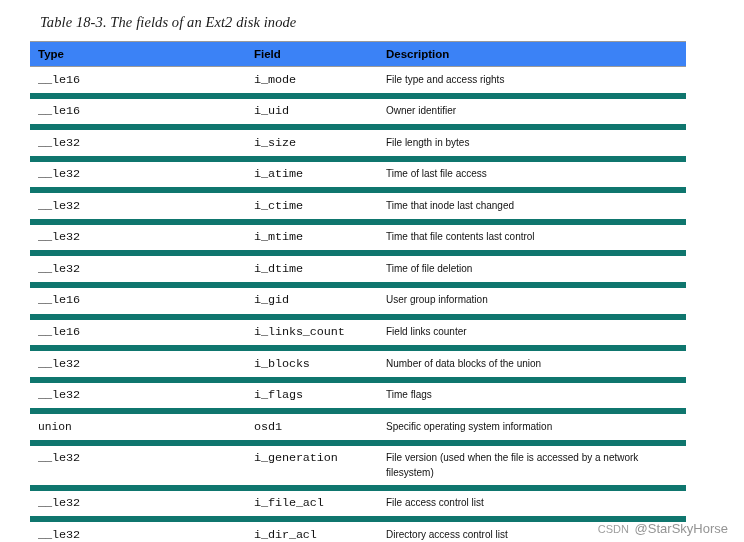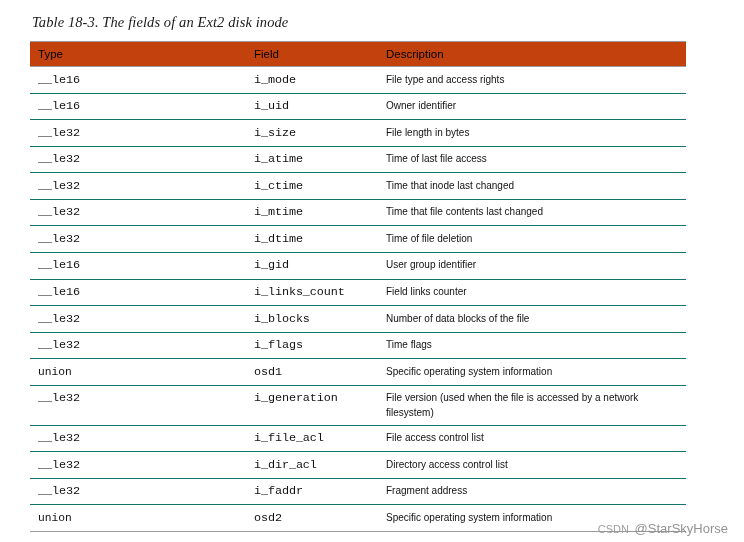--- a/index.html
+++ b/index.html
@@ -20,43 +20,43 @@
     width: 744px;
     height: 542px;
     box-sizing: border-box;
     padding: 10px 28px 0 30px;
   }
   .caption {
     font-family: "Liberation Serif", serif;
     font-style: italic;
     font-size: 14.5px;
     color: #1a1a1a;
-    margin: 4px 0 10px 2px;
+    margin: 4px 0 10px 10px;
     letter-spacing: 0.1px;
   }
   table.inode-table {
     border-collapse: collapse;
     width: 656px;
     table-layout: fixed;
   }
   table.inode-table thead th {
-    background: #c2410c;
+    background: #3b82f6;
     text-align: left;
     font-size: 11.5px;
-    font-weight: normal;
+    font-weight: bold;
     padding: 6px 8px 6px 8px;
     border-top: 1px solid #9a9a9a;
     border-bottom: 1px solid #9a9a9a;
     color: #000;
   }
   table.inode-table tbody td {
     font-size: 11.3px;
     padding: 4.5px 8px 4.5px 8px;
     vertical-align: top;
-    border-bottom: 1px solid #0f766e;
+    border-bottom: 6px solid #0f766e;
     color: #111;
     line-height: 1.32;
   }
   table.inode-table tbody tr:last-child td {
     border-bottom: 1px solid #9a9a9a;
   }
   col.c-type { width: 216px; }
   col.c-field { width: 132px; }
   col.c-desc { width: 308px; }
 
@@ -132,41 +132,41 @@
           <td><span class="desc">Time of last file access</span></td>
         </tr>
         <tr>
           <td><span class="mono">__le32</span></td>
           <td><span class="mono">i_ctime</span></td>
           <td><span class="desc">Time that inode last changed</span></td>
         </tr>
         <tr>
           <td><span class="mono">__le32</span></td>
           <td><span class="mono">i_mtime</span></td>
-          <td><span class="desc">Time that file contents last changed</span></td>
+          <td><span class="desc">Time that file contents last control</span></td>
         </tr>
         <tr>
           <td><span class="mono">__le32</span></td>
           <td><span class="mono">i_dtime</span></td>
           <td><span class="desc">Time of file deletion</span></td>
         </tr>
         <tr>
           <td><span class="mono">__le16</span></td>
           <td><span class="mono">i_gid</span></td>
-          <td><span class="desc">User group identifier</span></td>
+          <td><span class="desc">User group information</span></td>
         </tr>
         <tr>
           <td><span class="mono">__le16</span></td>
           <td><span class="mono">i_links_count</span></td>
           <td><span class="desc">Field links counter</span></td>
         </tr>
         <tr>
           <td><span class="mono">__le32</span></td>
           <td><span class="mono">i_blocks</span></td>
-          <td><span class="desc">Number of data blocks of the file</span></td>
+          <td><span class="desc">Number of data blocks of the union</span></td>
         </tr>
         <tr>
           <td><span class="mono">__le32</span></td>
           <td><span class="mono">i_flags</span></td>
           <td><span class="desc">Time flags</span></td>
         </tr>
         <tr>
           <td><span class="plain">union</span></td>
           <td><span class="mono">osd1</span></td>
           <td><span class="desc">Specific operating system information</span></td>

